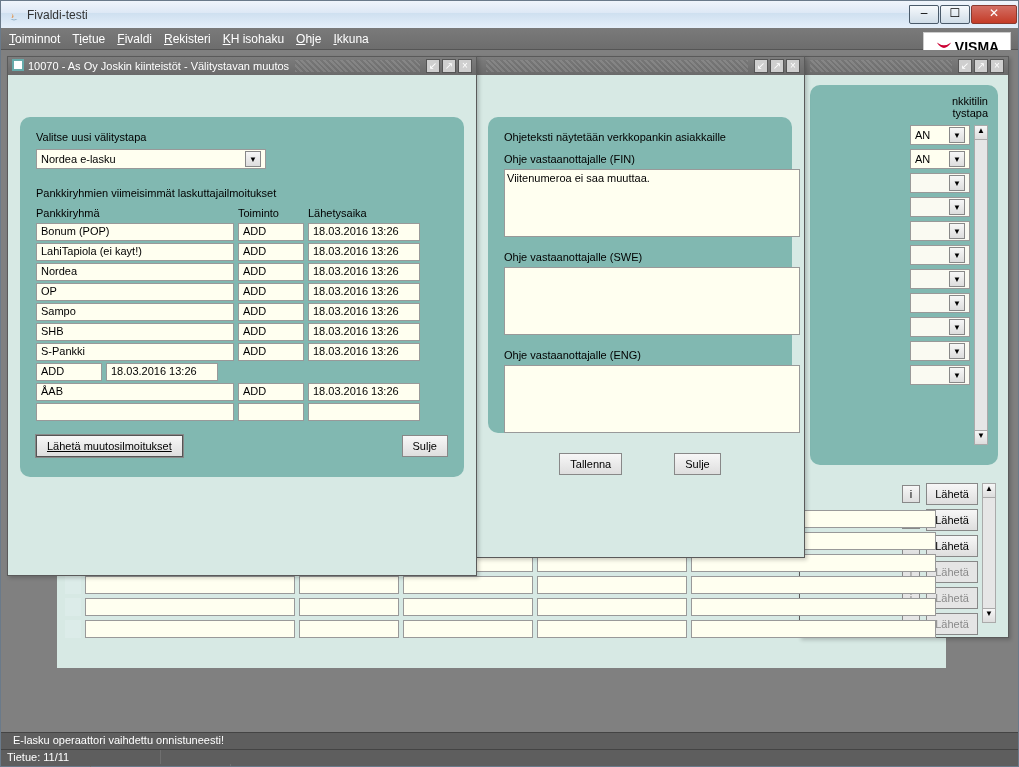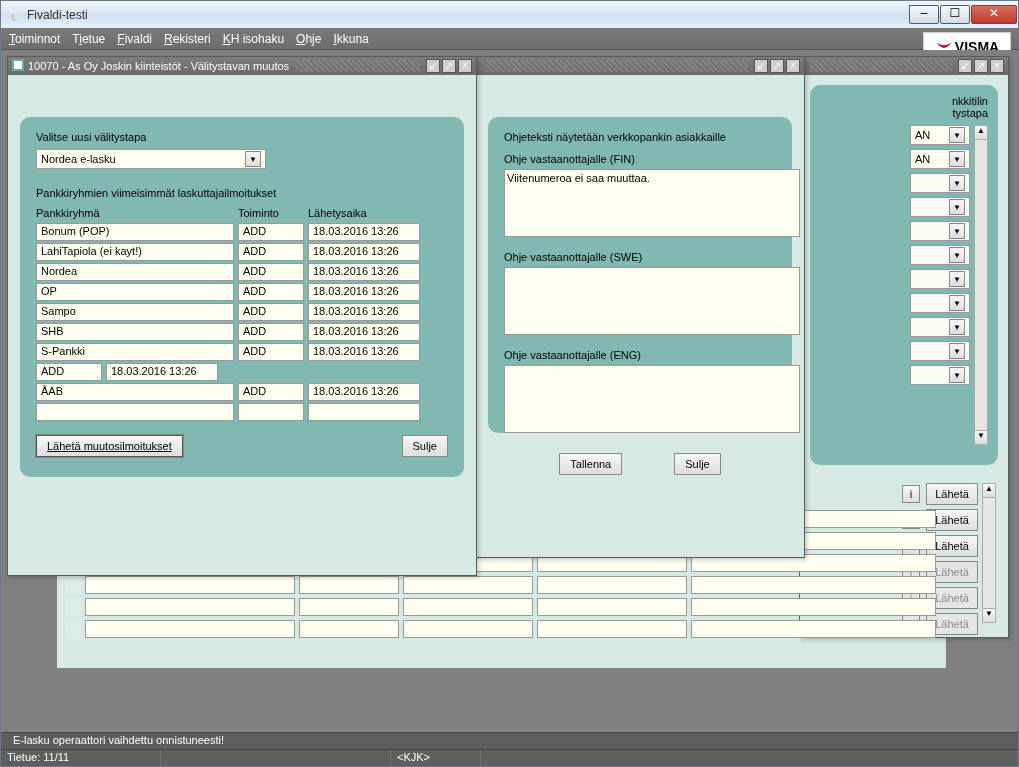--- a/index.html
+++ b/index.html
@@ -61,21 +61,21 @@
   .t-small { height:68px; }
 
   
   .side-combo-row { display:flex; align-items:center; justify-content:flex-end; gap:6px; margin-bottom:4px; }
   .sm-btn { width:18px; height:18px; background:linear-gradient(#f7f7f7,#dedede); border:1px solid #888; font-size:11px; text-align:center; line-height:15px; cursor:pointer; }
   .dis-btn { background:#e5e5e5; color:#8a8a8a; }
 
   
   .statusbar { height:34px; }
   .status-top { height:17px; background:#5e5e5e; color:#fff; font-size:11px; padding:1px 12px; border-top:1px solid #444; }
-  .status-bot { height:17px; background:#5e5e5e; color:#fff; font-size:11px; display:flex; border-top:1px solid #444; }
+  .status-bot { height:17px; background:#5e5e5e; color:#fff; font-size:11px; display:flex; border-top:1px solid #444;flex-direction:column; }
   .status-cell { padding:1px 6px; border-right:1px solid #6f6f6f; }
 
   
   .vscroll { width:14px; background:#e6e6e6; border:1px solid #aaa; position:absolute; top:0; bottom:0; right:0; display:flex; flex-direction:column; justify-content:space-between; }
   .vscroll .sbtn { height:14px; background:linear-gradient(#f7f7f7,#ddd); border-bottom:1px solid #aaa; font-size:8px; text-align:center; }
   .vscroll .sbtn:last-child{ border-bottom:none; border-top:1px solid #aaa; }
 
   
   .bg-rows { position:absolute; left:64px; right:82px; top:460px; }
   .bg-row { display:flex; gap:4px; margin-bottom:4px; height:18px; }

